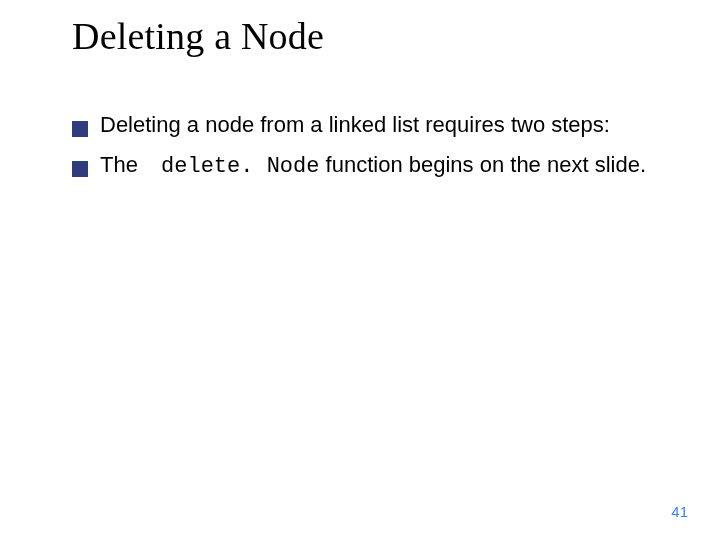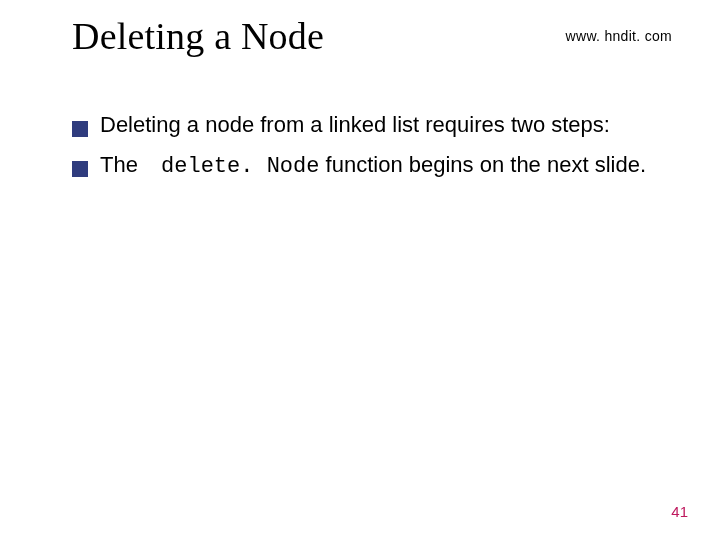--- a/index.html
+++ b/index.html
@@ -1,37 +1,36 @@
 <!DOCTYPE html>
 <html><head>
 <meta charset="utf-8">
 <style>
   * { margin: 0; padding: 0; box-sizing: border-box; }
   html, body { width: 720px; height: 540px; background: #fff; font-family: Arial, Helvetica, sans-serif; color: #000; }
   .slide { position: relative; width: 720px; height: 540px; padding: 14px 40px 0 72px; }
-  .header { display: flex; justify-content: space-between; align-items: center; }
+  .header { display: flex; justify-content: space-between; align-items: flex-end; }
   .title { font-family: "Times New Roman", Times, serif; font-size: 38px; font-weight: 400; letter-spacing: 0.2px; }
   .url { font-size: 14px; letter-spacing: 0.3px; margin-right: 8px; }
   .body { margin-top: 54px; }
   .bullet1 { position: relative; font-size: 22px; line-height: 1.2; padding-left: 28px; margin-bottom: 14px; }
   .bullet1 .sq { position: absolute; left: 0; top: 9px; width: 16px; height: 16px; background: #2f3c7e; }
   .dash-group { margin-left: 54px; margin-bottom: 26px; }
   .dash { position: relative; font-size: 23px; line-height: 1.25; padding-left: 18px; margin-bottom: 2px; }
   .dash::before { content: "–"; position: absolute; left: 0; top: 0; }
   .code { font-family: "Courier New", Courier, monospace; margin-left: 17px; }
-  .pagenum { position: absolute; right: 32px; bottom: 20px; font-size: 15px; color: #be185d; }
+  .pagenum { position: absolute; right: 32px; bottom: 20px; font-size: 15px; color: #3b82f6; }
 </style>
 </head>
 <body>
 
 <div class="slide">
 
   <div class="header">
     <div class="title">Deleting a Node</div>
-    <div class="url">www. hndit. com</div>
   </div>
 
   <div class="body">
 
     <div class="bullet1">
       <span class="sq"></span>
       <span>Deleting a node from a linked list requires two steps:</span>
     </div>
 
 

